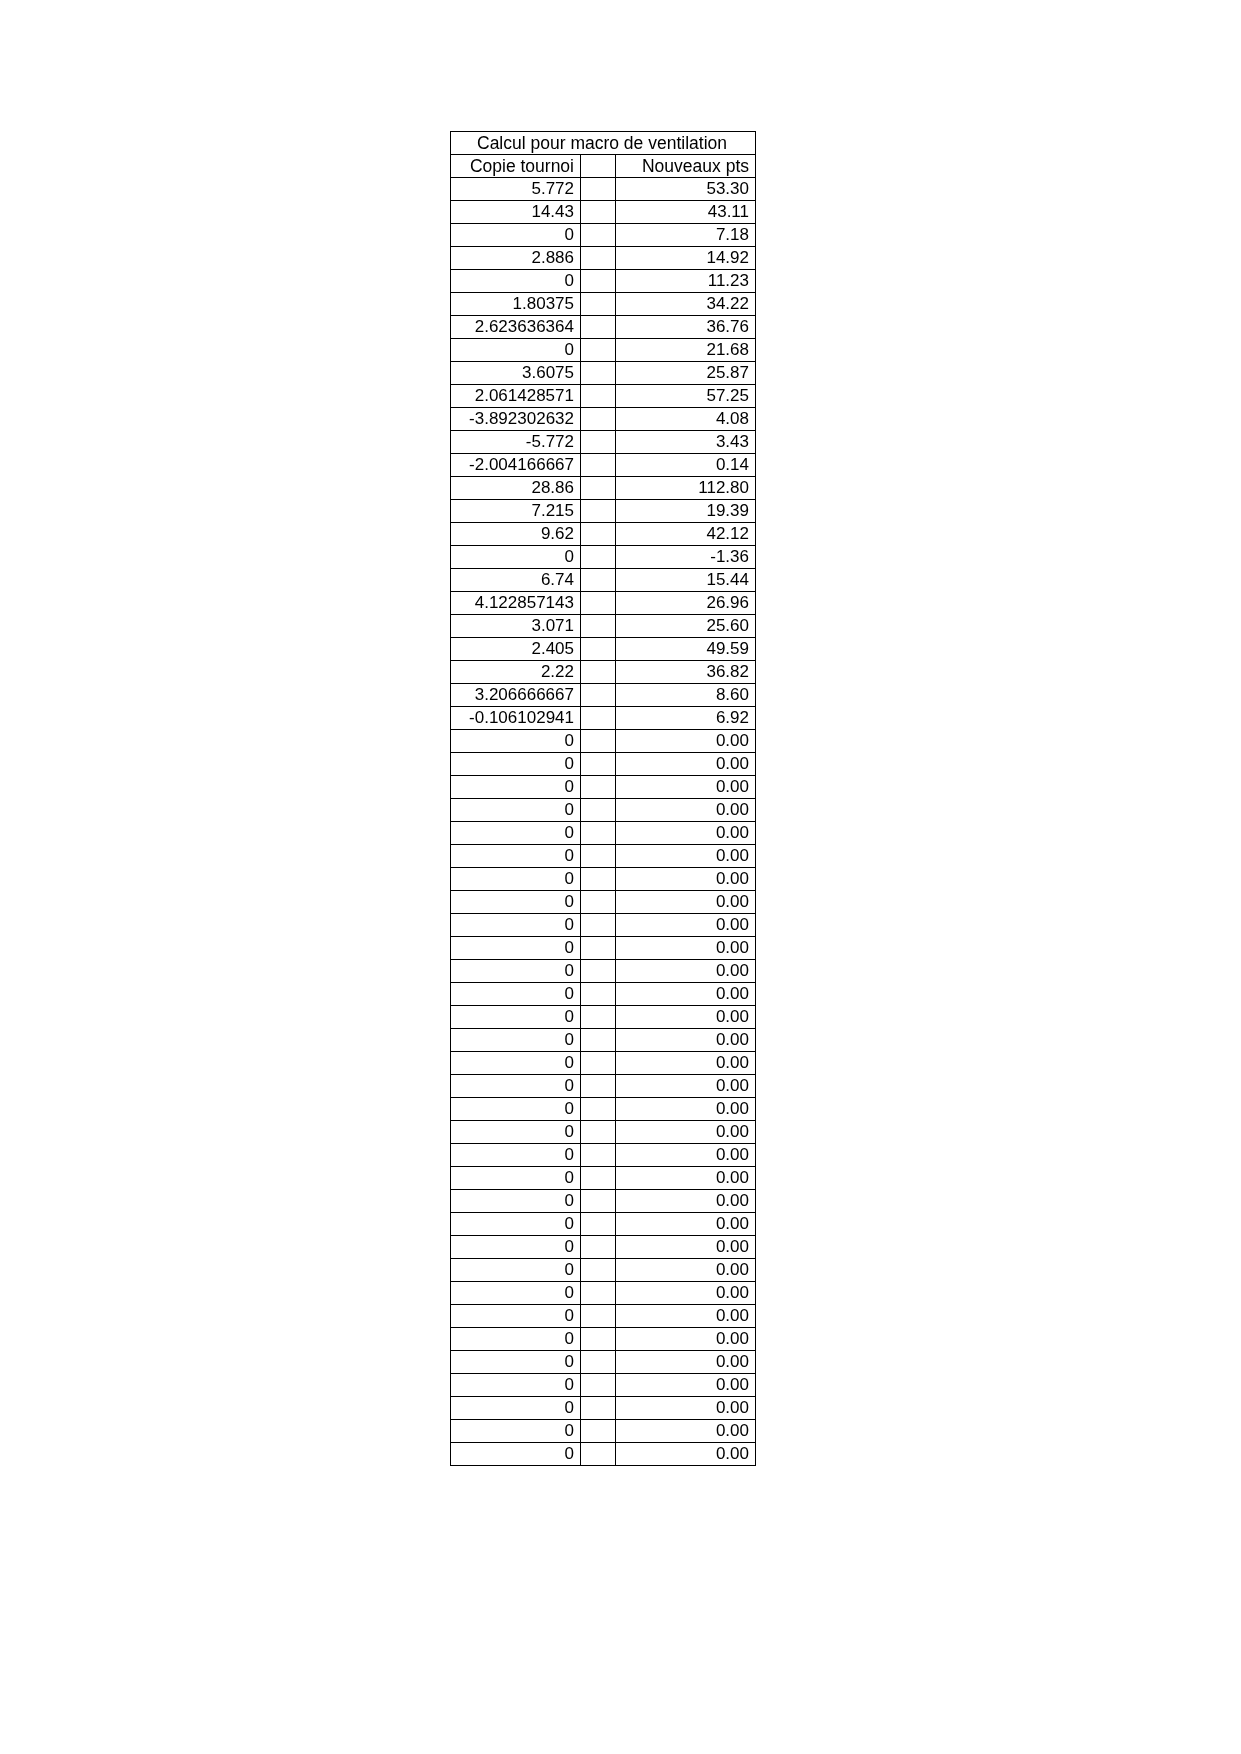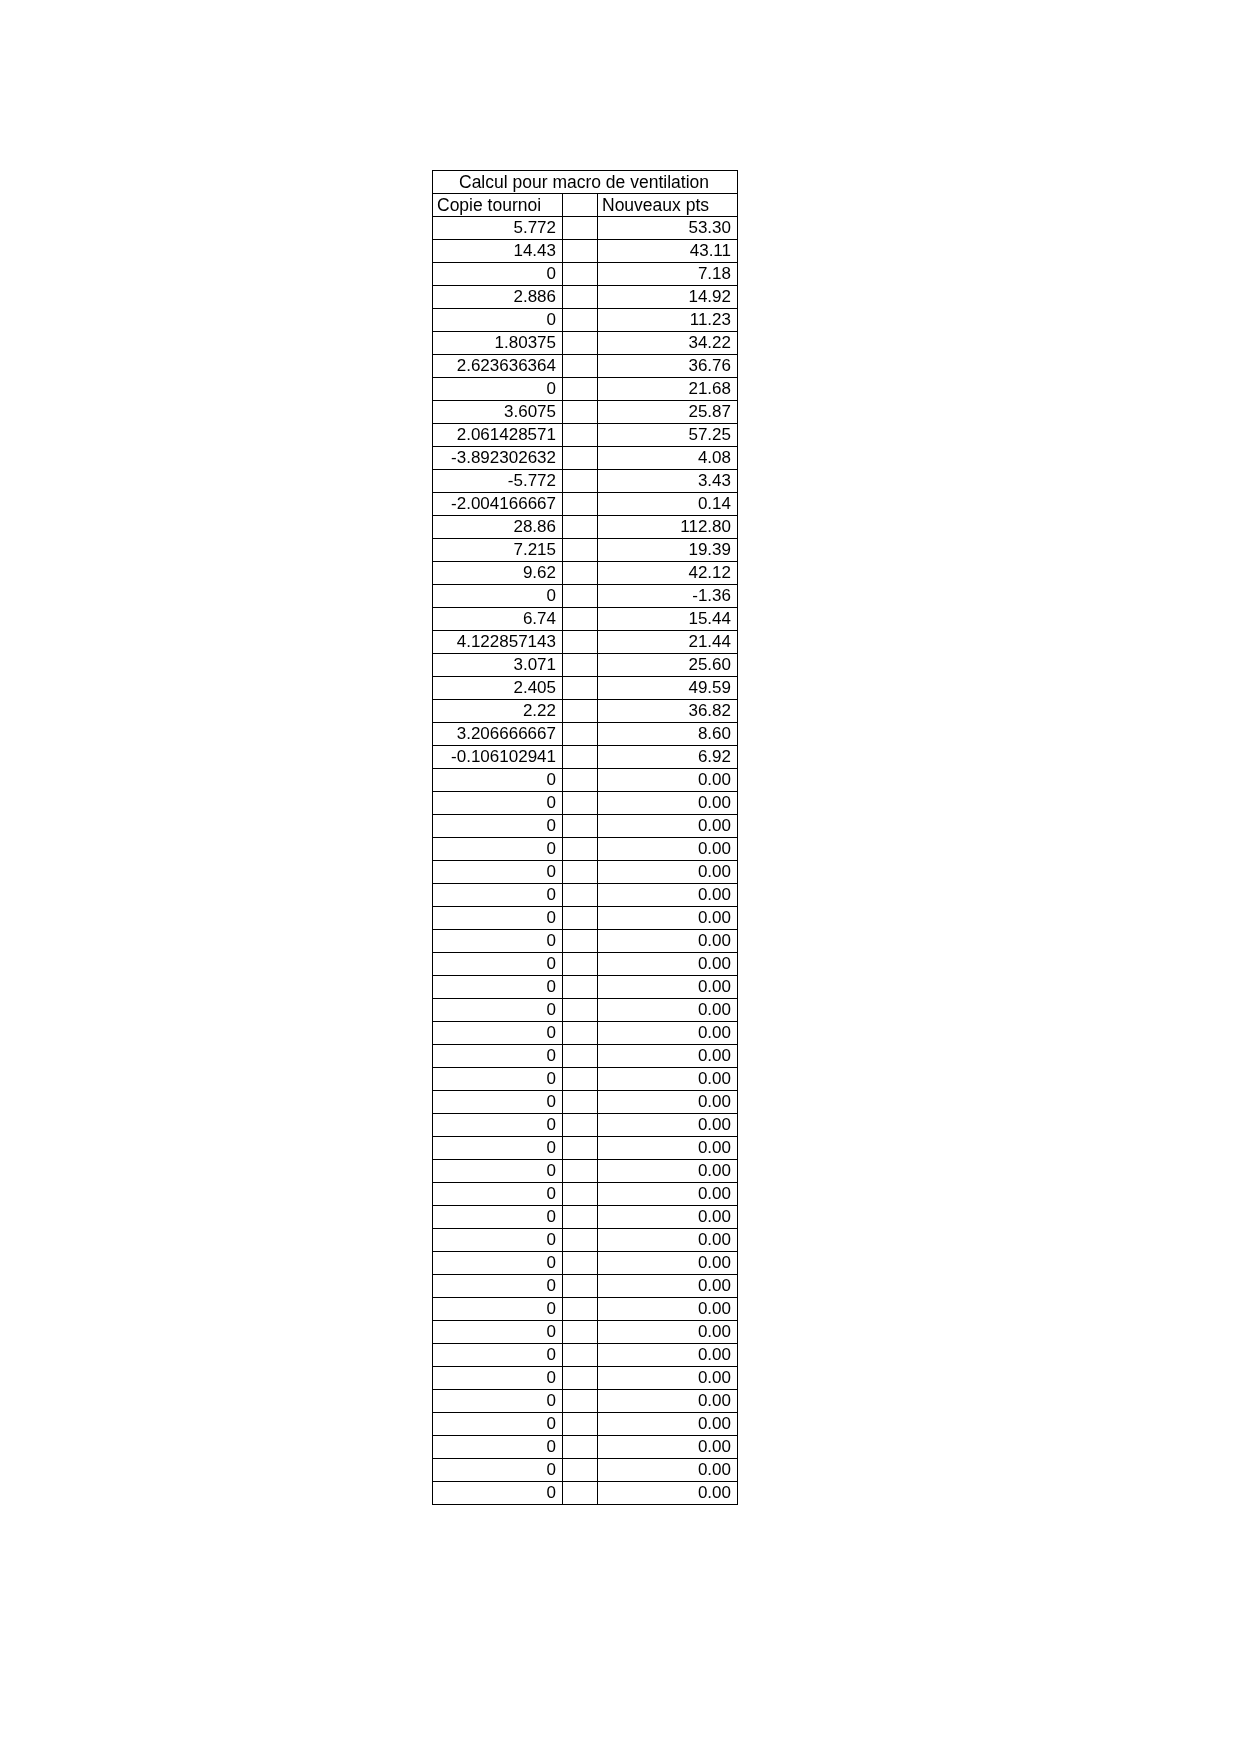--- a/index.html
+++ b/index.html
@@ -12,24 +12,23 @@
     width: 1241px;
     height: 1754px;
     font-family: "Liberation Sans", sans-serif;
     color: #000000;
     position: relative;
     overflow: hidden;
   }
 
   #sheet-area {
     position: absolute;
-    left: 432px;
+    left: 450px;
     top: 131px;
     width: 305px;
-    margin-top: 39px;
   }
 
   table.calc-table {
     border-collapse: collapse;
     table-layout: fixed;
     width: 305px;
     font-size: 17px;
   }
 
   table.calc-table td {
@@ -47,21 +46,21 @@
   td.title-cell {
     text-align: center;
     font-size: 17.5px;
     height: 29px;
     line-height: 29px;
     padding: 0 4px;
   }
 
   
   td.head-cell {
-    text-align: left;
+    text-align: right;
     font-size: 17.5px;
     height: 28px;
     line-height: 28px;
   }
 
   
   td.num-cell {
     text-align: right;
   }
 
@@ -187,21 +186,21 @@
           <td class="num-cell">-1.36</td>
         </tr>
         <tr>
           <td class="num-cell">6.74</td>
           <td class="gap-cell"></td>
           <td class="num-cell">15.44</td>
         </tr>
         <tr>
           <td class="num-cell">4.122857143</td>
           <td class="gap-cell"></td>
-          <td class="num-cell">21.44</td>
+          <td class="num-cell">26.96</td>
         </tr>
         <tr>
           <td class="num-cell">3.071</td>
           <td class="gap-cell"></td>
           <td class="num-cell">25.60</td>
         </tr>
         <tr>
           <td class="num-cell">2.405</td>
           <td class="gap-cell"></td>
           <td class="num-cell">49.59</td>

